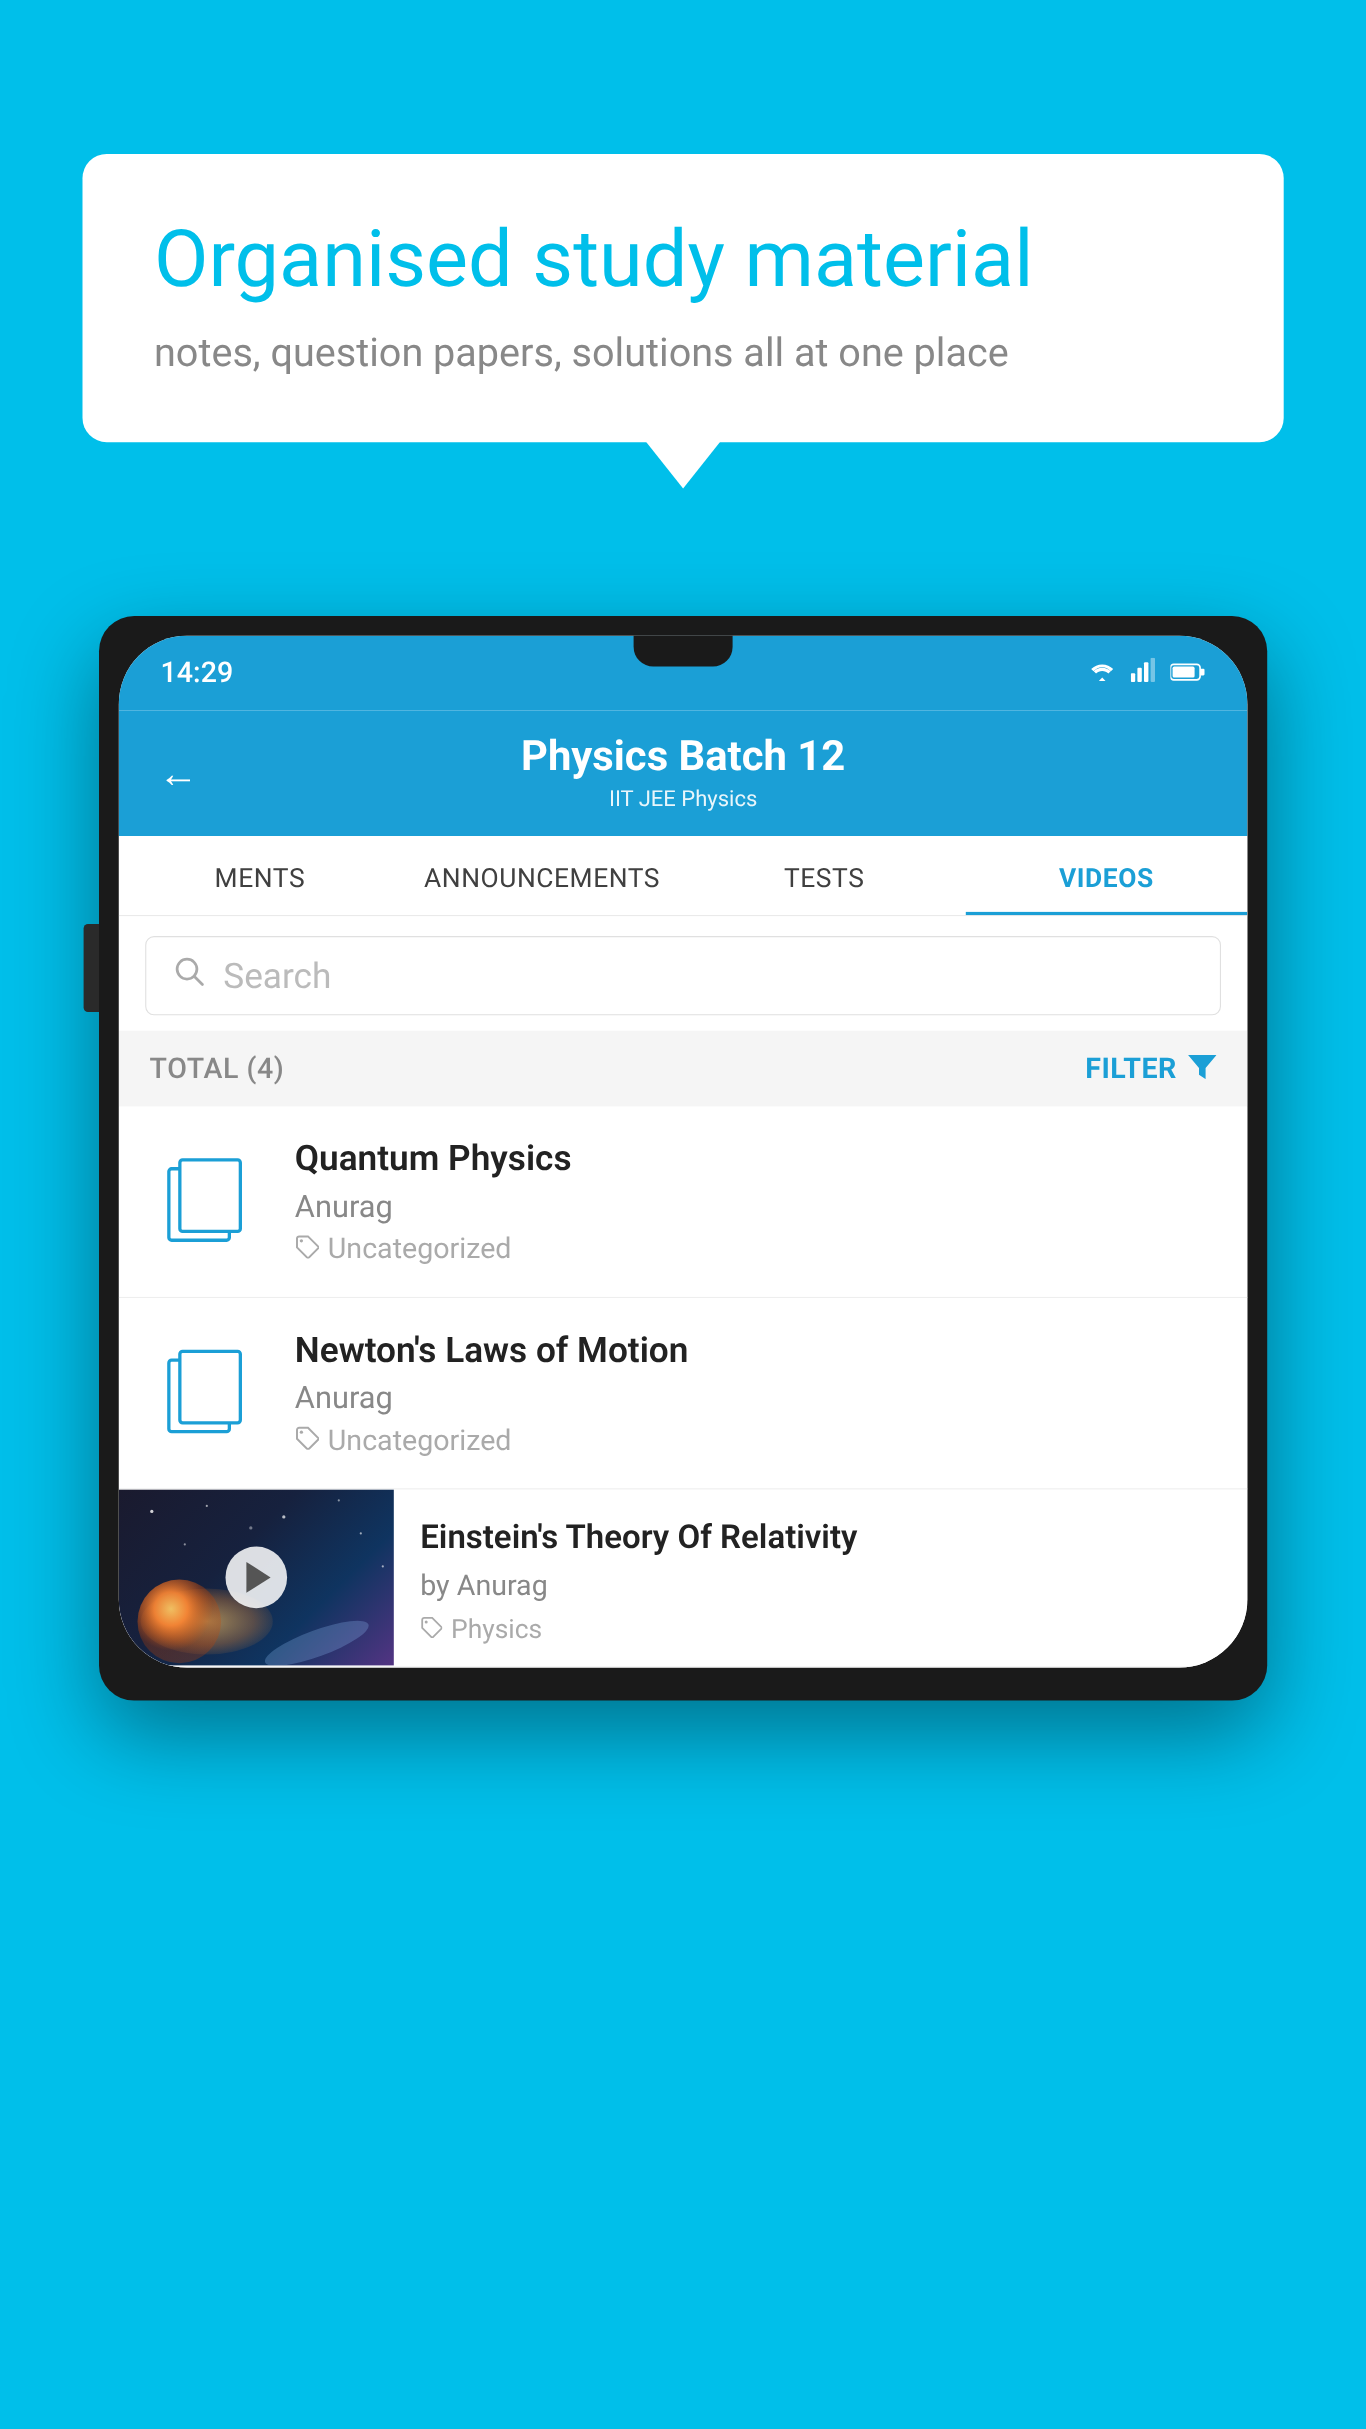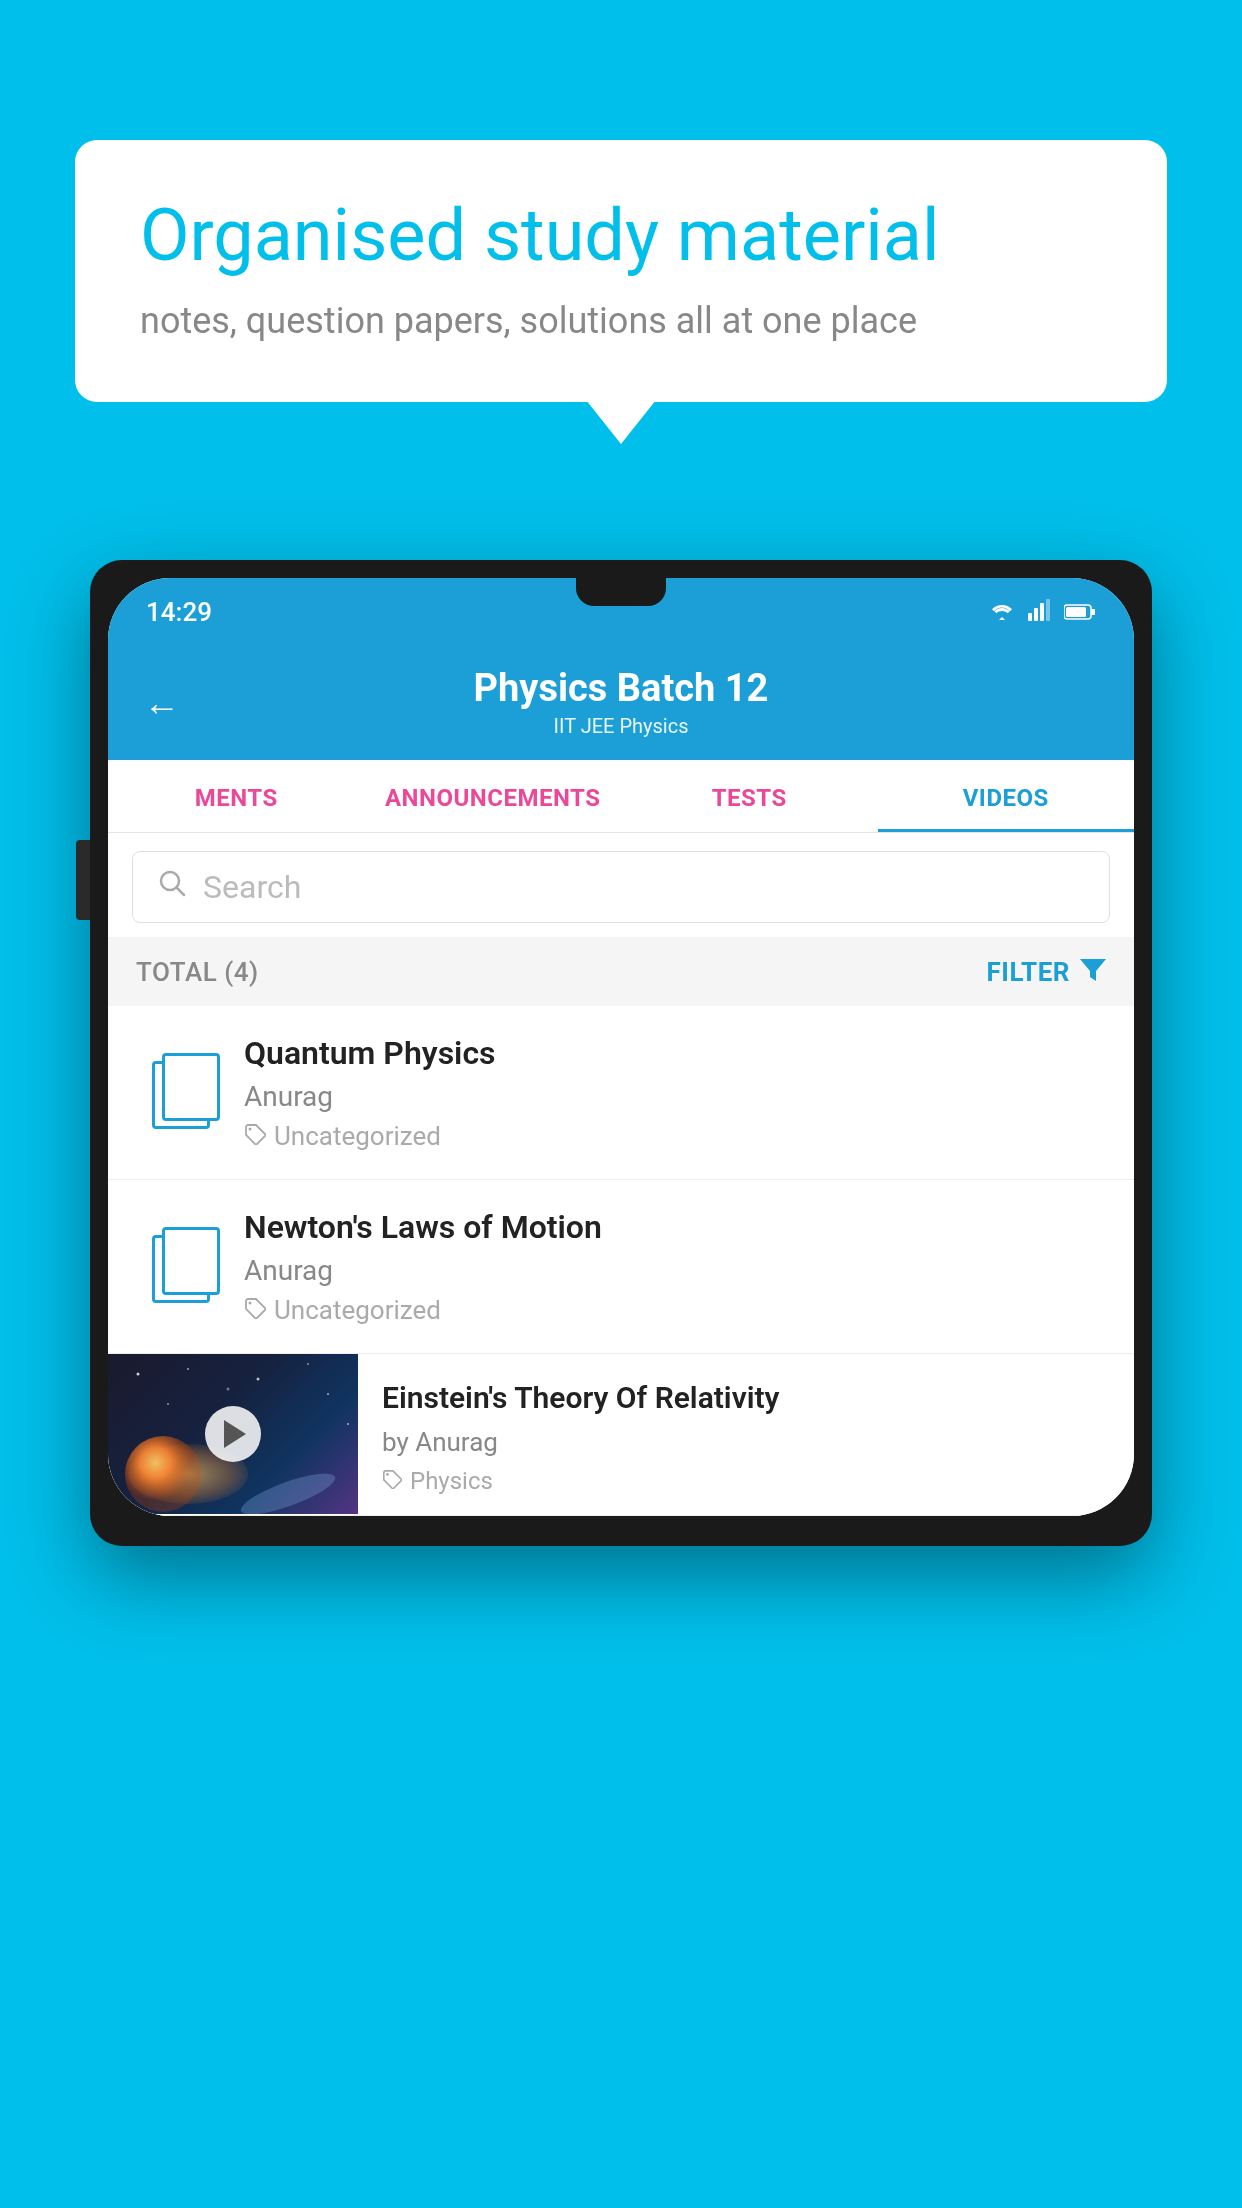--- a/index.html
+++ b/index.html
@@ -161,22 +161,22 @@
       display: flex;
       border-bottom: 1px solid #e5e5e5;
       overflow: hidden;
     }
 
     .tab-item {
       flex: 1;
       text-align: center;
       padding: 24px 8px 20px;
       font-size: 24px;
-      font-weight: 700;
-      color: #ec4899;
+      font-weight: 400;
+      color: #404040;
       letter-spacing: 0.5px;
       position: relative;
     }
 
     .tab-item.active {
       color: #1b9fd6;
       font-weight: 700;
       text-align: center;
     }
 
@@ -249,21 +249,21 @@
     
     .video-list {
       background: white;
     }
 
     .video-item {
       display: flex;
       align-items: center;
       padding: 28px 28px;
       border-bottom: 1px solid #eeeeee;
-      gap: 8px;
+      gap: 32px;
     }
 
     .file-icon-wrap {
       width: 100px;
       flex-shrink: 0;
       display: flex;
       align-items: center;
       justify-content: center;
     }
 

